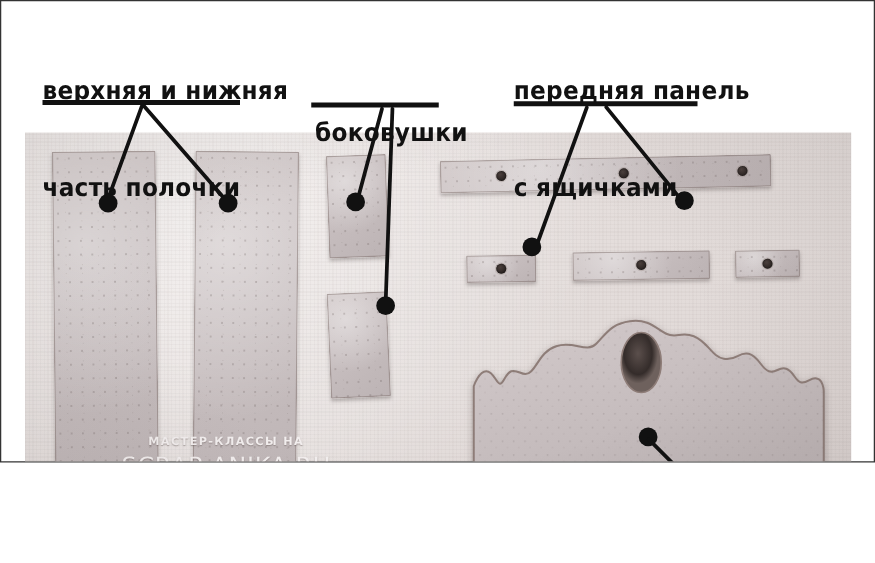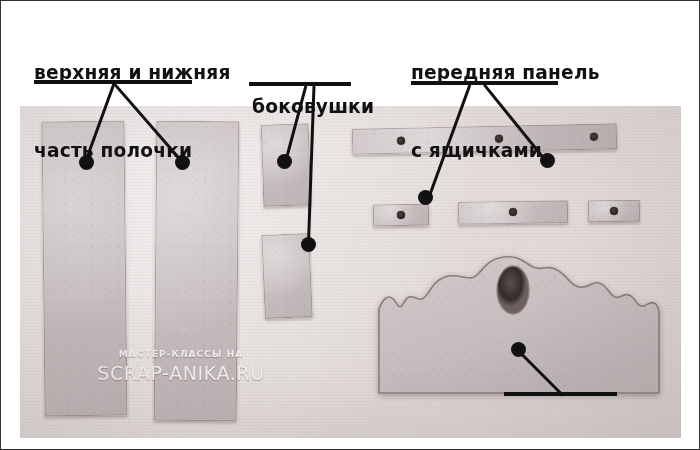--- a/index.html
+++ b/index.html
@@ -1,18 +1,18 @@
 <!DOCTYPE html>
 <html><head>
 <meta charset="utf-8">
 <style>
   html,body{margin:0;padding:0;background:#ffffff;}
   body{width:700px;height:450px;overflow:hidden;
        font-family:"DejaVu Sans","Liberation Sans",sans-serif;}
-  #root{position:relative;width:700px;height:450px;background:#fff;
+  #root{position:relative;width:700px;height:370px;background:#fff;
         border:1px solid #333;box-sizing:border-box;overflow:hidden;}
 
   
   .anno{position:absolute;color:#111;font-weight:700;
         font-family:"DejaVu Sans","Liberation Sans",sans-serif;
         letter-spacing:.2px;line-height:1.30;white-space:pre;
         transform:scaleX(.93);transform-origin:left center;}
 
   
   .uline{position:absolute;background:#111;height:4px;}

